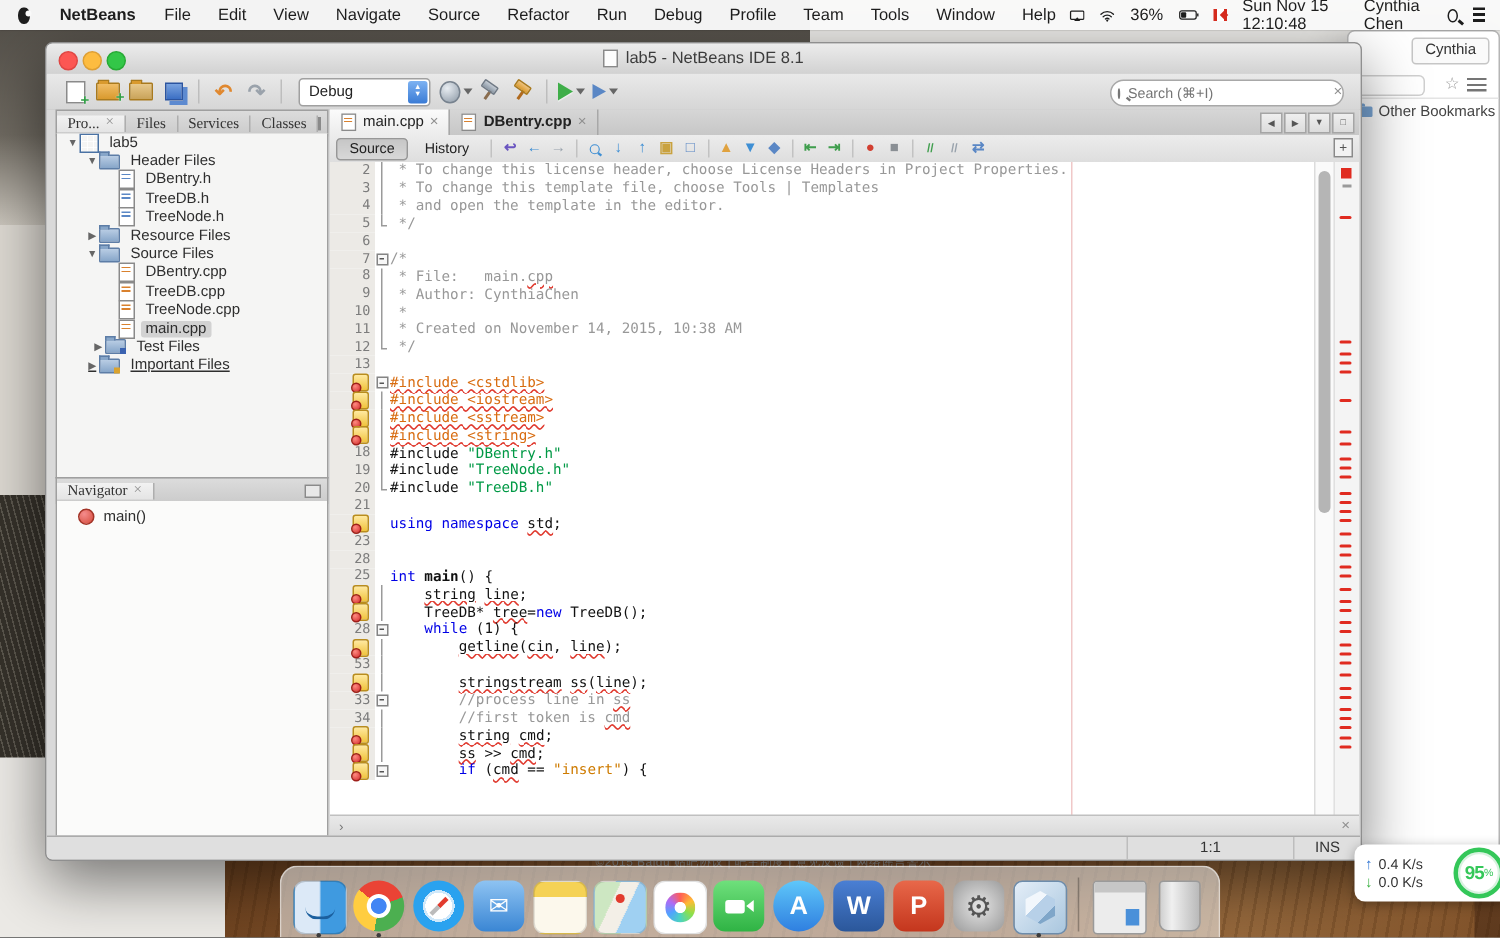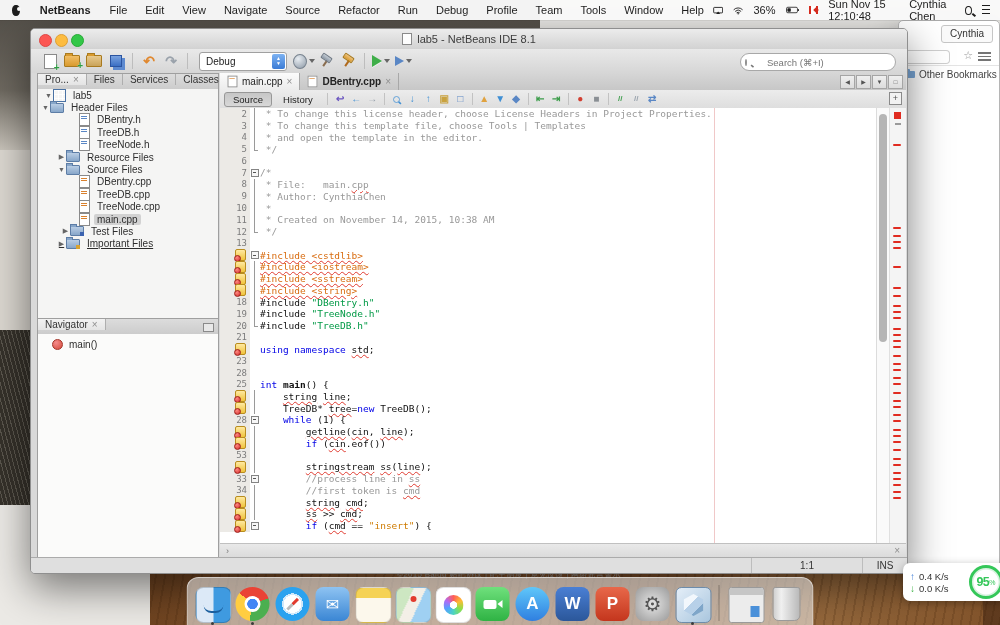--- a/index.html
+++ b/index.html
@@ -76,31 +76,31 @@
   .ic-globe{width:13px;height:13px;border-radius:50%;background:radial-gradient(circle at 35% 30%,#e8edf2,#8c98a5);border:1px solid #77828e;}
   .hammer{width:14px;height:14px;position:relative;}
   .hammer::before{content:"";position:absolute;left:6px;top:3px;width:2px;height:10px;background:#8a6d4f;transform:rotate(35deg);}
   .hammer::after{content:"";position:absolute;left:2px;top:1px;width:9px;height:4px;background:linear-gradient(#c3cbd4,#8c98a5);border:1px solid #707a86;border-radius:1px;transform:rotate(35deg);}
   .hammer.clean::before{background:#b06a1e;}
   .hammer.clean::after{background:linear-gradient(#f0c27a,#d99a2e);border-color:#a97a1e;}
   .ic-run{width:0;height:0;border-left:10px solid #3fae49;border-top:6px solid transparent;border-bottom:6px solid transparent;filter:drop-shadow(0 1px 0 rgba(255,255,255,.6));}
   .ic-debug{width:0;height:0;border-left:9px solid #5a87c5;border-top:5px solid transparent;border-bottom:5px solid transparent;}
   .dd{width:0;height:0;border-left:3px solid transparent;border-right:3px solid transparent;border-top:4px solid #666;margin-left:2px;}
   #search-box{position:absolute;right:11px;top:24px;width:146px;height:16px;border:1px solid #a8a8a8;border-radius:9px;
-    background:#fff;display:flex;align-items:center;padding:0 4px;gap:18px;}
+    background:#fff;display:flex;align-items:center;padding:0 4px;gap:3px;}
   #search-box .mag{transform:scale(.8);border-color:#777;}
   #search-box .mag::after{background:#777;}
   #search-input{border:none;outline:none;flex:1;font-size:9.5px;color:#555;background:transparent;font-family:"Liberation Sans",sans-serif;}
   .close-dot{color:#8f8f8f;font-size:10px;line-height:1;}
   
   #nb-content{position:absolute;left:0;top:44px;right:0;bottom:15px;background:#d9d9d9;}
   
   #left-col{position:absolute;left:6px;top:0;width:182px;bottom:0;}
   .ptab-row{position:absolute;left:0;right:0;height:16px;background:linear-gradient(#dcdcdc,#cbcbcb);border:1px solid #9f9f9f;
-    display:flex;align-items:flex-start;font-size:10px;color:#333;}
+    display:flex;align-items:center;font-size:10px;color:#333;font-family:Liberation Serif, serif;}
   .ptab{padding:0 7px;display:flex;align-items:center;gap:4px;border-right:1px solid #aeaeae;}
   .ptab.active{background:linear-gradient(#f2f2f2,#e4e4e4);}
   .panel-btn{margin-left:auto;width:9px;height:7px;border:1px solid #8a8a8a;background:#e8e8e8;align-self:center;margin-right:4px;}
   #proj-tabs{top:0;}
   #proj-tree{position:absolute;left:0;right:0;top:16px;height:229px;background:#f5f5f4;border:1px solid #9f9f9f;border-top:none;overflow:hidden;}
   .trow{height:12.4px;display:flex;align-items:center;font-size:10px;color:#2e2e2e;white-space:nowrap;}
   .tarrow{width:9px;text-align:center;font-size:7px;color:#666;flex:none;}
   .ticon{flex:none;margin-right:4px;position:relative;}
   .tlabel{padding:0 3px;border-radius:2px;}
   .trow.sel .tlabel{background:#d2d2d2;}
@@ -383,21 +383,21 @@
               <span>Classes</span>
             </span>
             <span class="panel-btn"></span>
           </div>
         <div id="proj-tree">
             <div class="trow" style="padding-left: 6px;">
               <span class="tarrow">▼</span>
               <span class="ticon ti-project"></span>
               <span class="tlabel">lab5</span>
             </div>
-            <div class="trow" style="padding-left: 3px;">
+            <div class="trow" style="padding-left: 19px;">
               <span class="tarrow">▼</span>
               <span class="ticon ti-folder"></span>
               <span class="tlabel">Header Files</span>
             </div>
             <div class="trow" style="padding-left: 32px;">
               <span class="tarrow"></span>
               <span class="ticon ti-file h"></span>
               <span class="tlabel">DBentry.h</span>
             </div>
             <div class="trow" style="padding-left: 32px;">
@@ -542,21 +542,20 @@
               <div class="code-row"><span class="ln">20</span><span class="fold e"></span><span class="txt"><span class="tk-p">#include </span><span class="tk-gS">"TreeDB.h"</span></span></div>
               <div class="code-row"><span class="ln">21</span><span class="fold"></span><span class="txt"></span></div>
               <div class="code-row"><span class="ln"><span class="err-badge"></span></span><span class="fold"></span><span class="txt"><span class="tk-k">using</span><span class="tk-p"> </span><span class="tk-k">namespace</span><span class="tk-p"> </span><span class="tk-u wavy">std</span><span class="tk-p">;</span></span></div>
               <div class="code-row"><span class="ln">23</span><span class="fold"></span><span class="txt"></span></div>
               <div class="code-row"><span class="ln">28</span><span class="fold"></span><span class="txt"></span></div>
               <div class="code-row"><span class="ln">25</span><span class="fold"></span><span class="txt"><span class="tk-k">int</span><span class="tk-p"> </span><span class="tk-b">main</span><span class="tk-p">() {</span></span></div>
               <div class="code-row"><span class="ln"><span class="err-badge"></span></span><span class="fold m"></span><span class="txt"><span class="tk-p">    </span><span class="tk-u wavy">string</span><span class="tk-p"> </span><span class="tk-u wavy">line</span><span class="tk-p">;</span></span></div>
               <div class="code-row"><span class="ln"><span class="err-badge"></span></span><span class="fold m"></span><span class="txt"><span class="tk-p">    TreeDB* </span><span class="tk-u wavy">tree</span><span class="tk-p">=</span><span class="tk-k">new</span><span class="tk-p"> TreeDB();</span></span></div>
               <div class="code-row"><span class="ln">28</span><span class="fold s"></span><span class="txt"><span class="tk-p">    </span><span class="tk-k">while</span><span class="tk-p"> (1) {</span></span></div>
               <div class="code-row"><span class="ln"><span class="err-badge"></span></span><span class="fold m"></span><span class="txt"><span class="tk-p">        </span><span class="tk-u wavy">getline</span><span class="tk-p">(</span><span class="tk-u wavy">cin</span><span class="tk-p">, </span><span class="tk-u wavy">line</span><span class="tk-p">);</span></span></div>
-              <div class="code-row"><span class="ln"><span class="err-badge"></span></span><span class="fold m"></span><span class="txt"><span class="tk-p">        </span><span class="tk-k">if</span><span class="tk-p"> (</span><span class="tk-u wavy">cin</span><span class="tk-p">.eof())</span></span></div>
               <div class="code-row"><span class="ln">53</span><span class="fold m"></span></div>
               <div class="code-row"><span class="ln"><span class="err-badge"></span></span><span class="fold m"></span><span class="txt"><span class="tk-p">        </span><span class="tk-u wavy">stringstream</span><span class="tk-p"> </span><span class="tk-u wavy">ss</span><span class="tk-p">(</span><span class="tk-u wavy">line</span><span class="tk-p">);</span></span></div>
               <div class="code-row"><span class="ln">33</span><span class="fold s"></span><span class="txt"><span class="tk-c">        //process line in </span><span class="tk-cu wavy">ss</span></span></div>
               <div class="code-row"><span class="ln">34</span><span class="fold m"></span><span class="txt"><span class="tk-c">        //first token is </span><span class="tk-cu wavy">cmd</span></span></div>
               <div class="code-row"><span class="ln"><span class="err-badge"></span></span><span class="fold m"></span><span class="txt"><span class="tk-p">        </span><span class="tk-u wavy">string</span><span class="tk-p"> </span><span class="tk-u wavy">cmd</span><span class="tk-p">;</span></span></div>
               <div class="code-row"><span class="ln"><span class="err-badge"></span></span><span class="fold m"></span><span class="txt"><span class="tk-p">        </span><span class="tk-u wavy">ss</span><span class="tk-p"> &gt;&gt; </span><span class="tk-u wavy">cmd</span><span class="tk-p">;</span></span></div>
               <div class="code-row"><span class="ln"><span class="err-badge"></span></span><span class="fold s"></span><span class="txt"><span class="tk-p">        </span><span class="tk-k">if</span><span class="tk-p"> (</span><span class="tk-u wavy">cmd</span><span class="tk-p"> == </span><span class="tk-oS">"insert"</span><span class="tk-p">) {</span></span></div>
             </div>
           <div id="vscroll">
               <div id="vthumb"></div>

